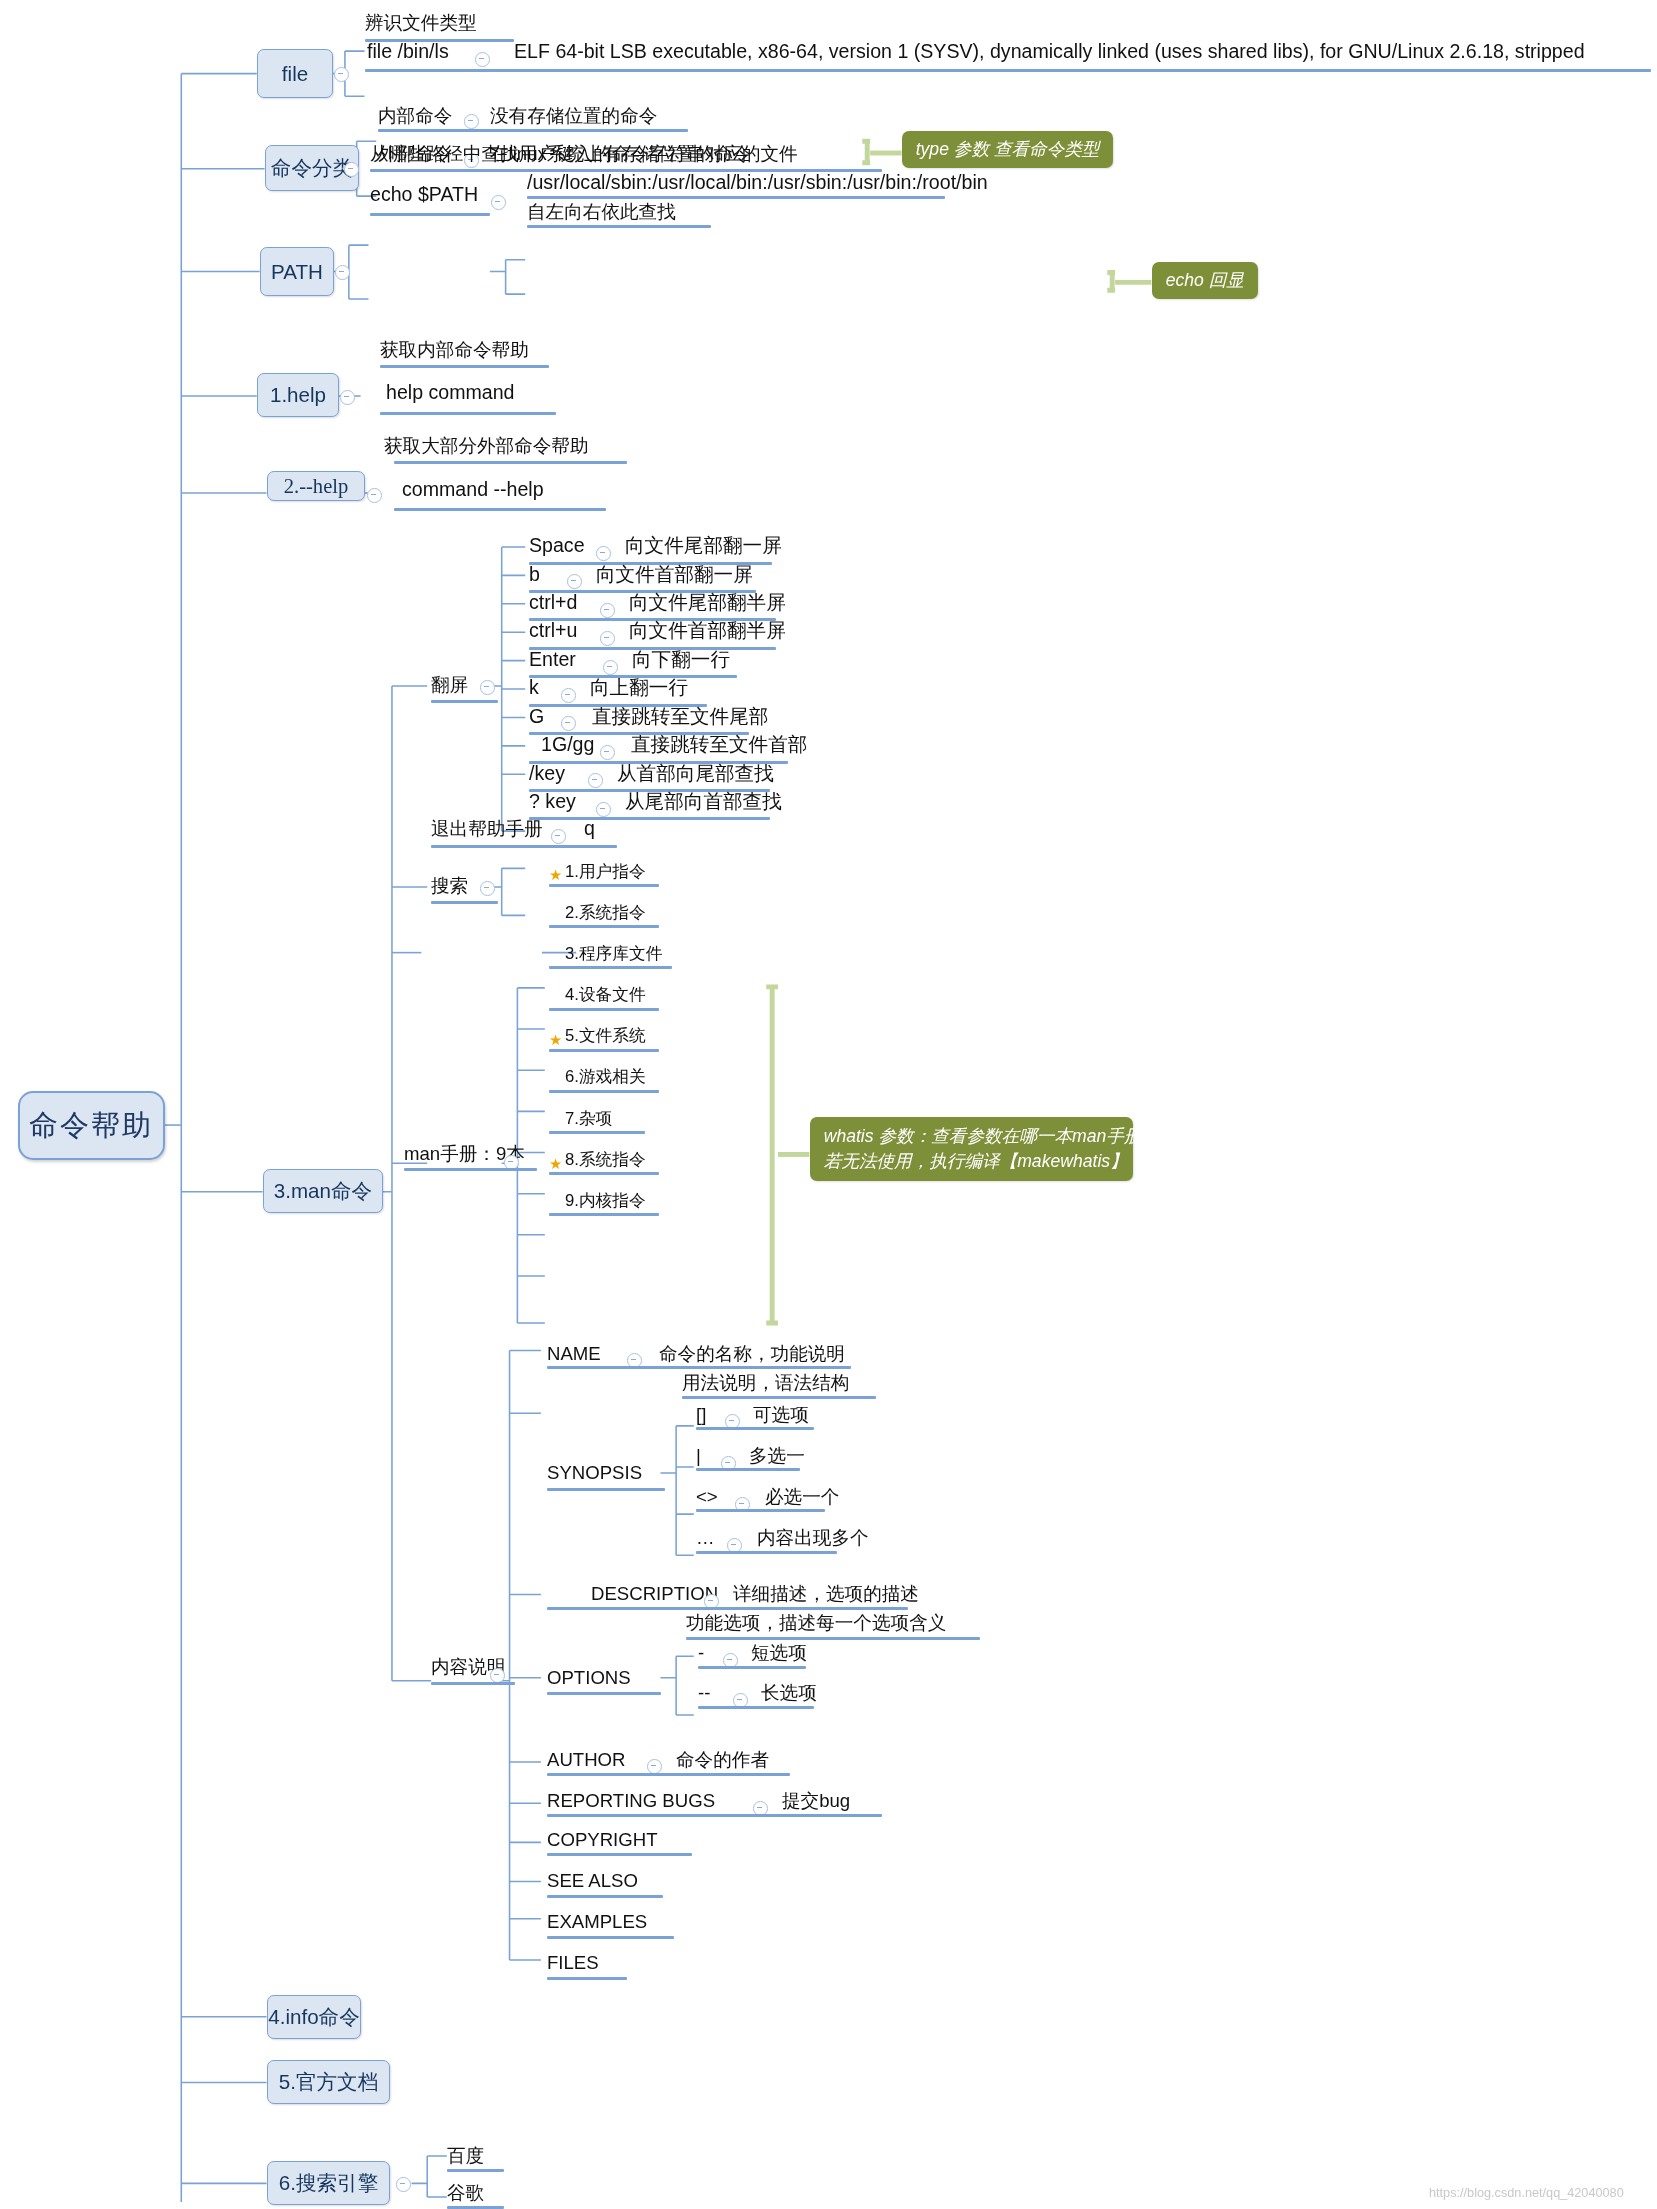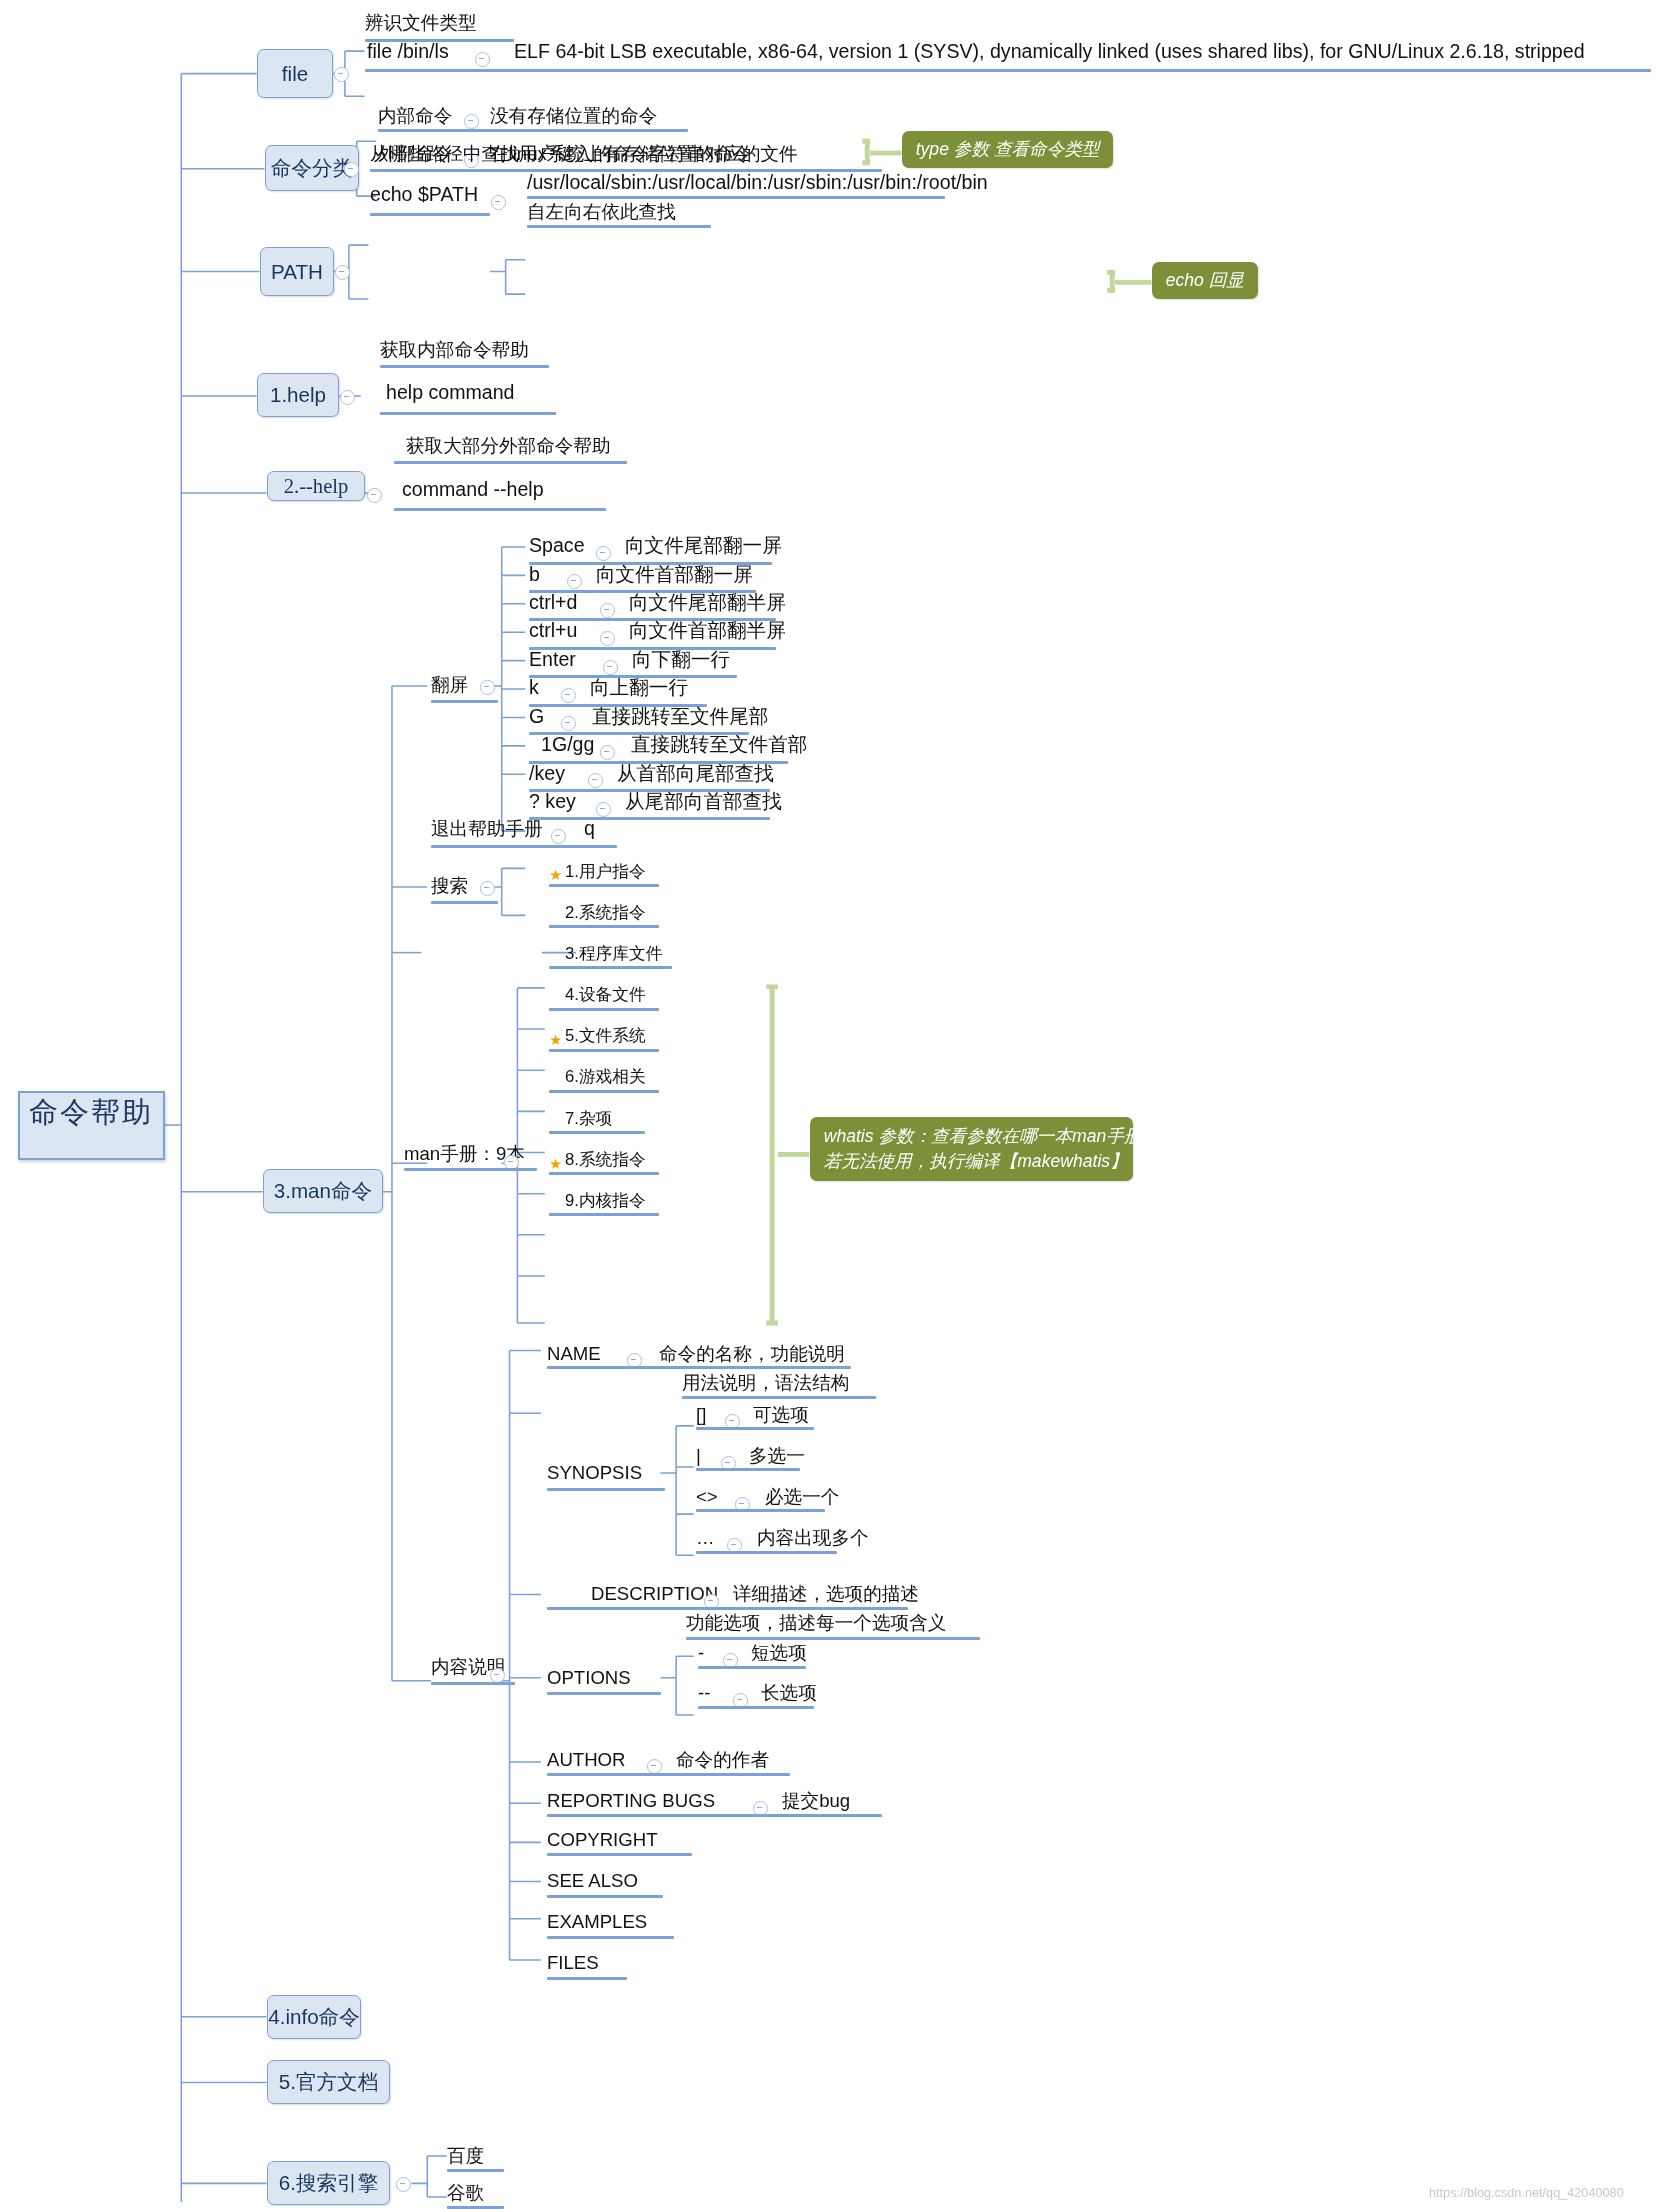--- a/index.html
+++ b/index.html
@@ -17,22 +17,22 @@
   svg.lines{
     position:absolute;left:0;top:0;width:1657px;height:2209px;
     pointer-events:none;
   }
   
   .root-node{
     position:absolute;
     box-sizing:border-box;
     background:#dce6f2;
     border:2px solid #7ba2d6;
-    border-radius:0;
-    display:flex;justify-content:center;
+    border-radius:15px;
+    display:flex;align-items:center;justify-content:center;
     color:#1f3864;
     font-size:29px;
     letter-spacing:2px;
     box-shadow:1px 2px 2.9px rgba(0,0,0,.18);
   }
   
   .l1-node{
     position:absolute;
     box-sizing:border-box;
     background:#dce6f2;
@@ -271,21 +271,21 @@
   <div class="leaf" style="left:380px;top:339px;text-align:center;">获取内部命令帮助</div>
   <div class="ul" style="left:380px;top:365px;width:169px;"></div>
   <div class="leaf big" style="left:386px;top:382px;">help command</div>
   <div class="ul" style="left:380px;top:412px;width:176px;"></div>
 
   <div class="l1-node" style="left:267px;top:471px;width:98px;height:30px;font-family:Liberation Serif, serif;">
     <span>2.--help</span>
   </div>
   <div class="knob" style="left:367px;top:488px;"></div>
 
-  <div class="leaf" style="left:406px;top:435px;">获取大部分外部命令帮助</div>
+  <div class="leaf" style="left:384px;top:435px;">获取大部分外部命令帮助</div>
   <div class="ul" style="left:394px;top:461px;width:233px;"></div>
   <div class="leaf big" style="left:402px;top:479px;">command --help</div>
   <div class="ul" style="left:394px;top:508px;width:212px;"></div>
 
   <div class="l1-node" style="left:263px;top:1169px;width:120px;height:44px;">
     <span>3.man命令</span>
   </div>
 
   <div class="leaf" style="left:431px;top:674px;">翻屏</div>
   <div class="knob" style="left:480px;top:680px;"></div>

